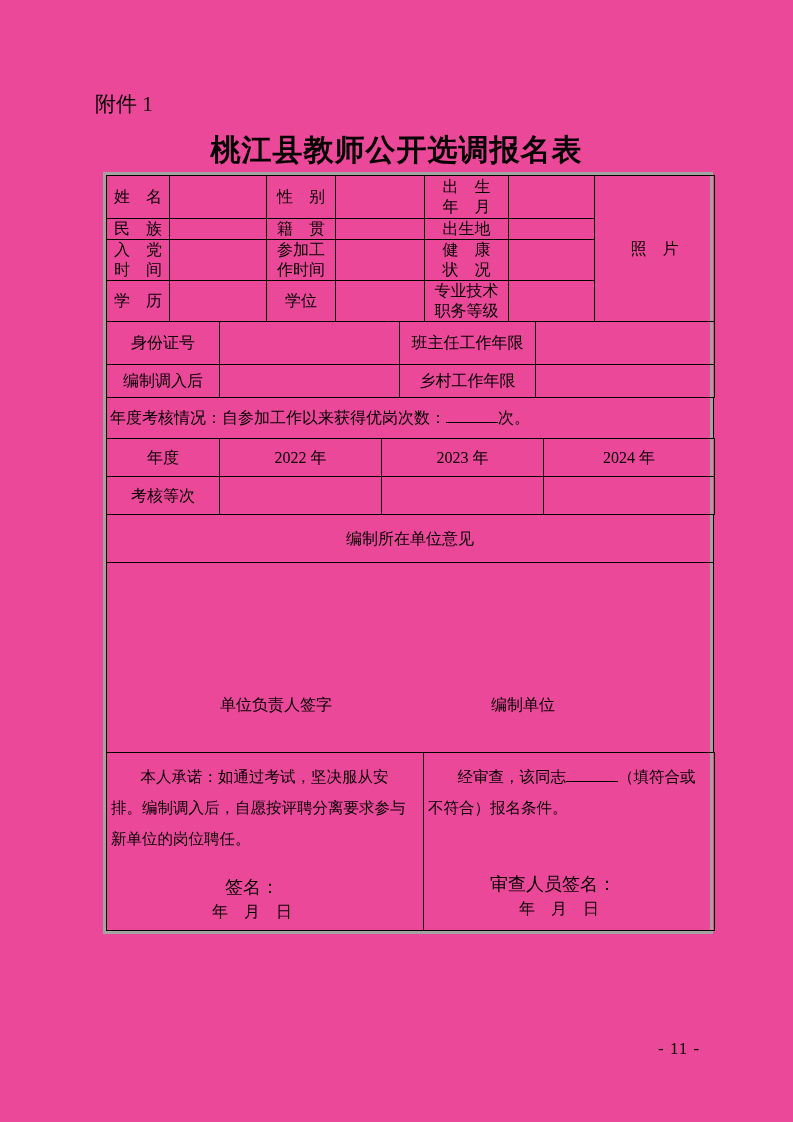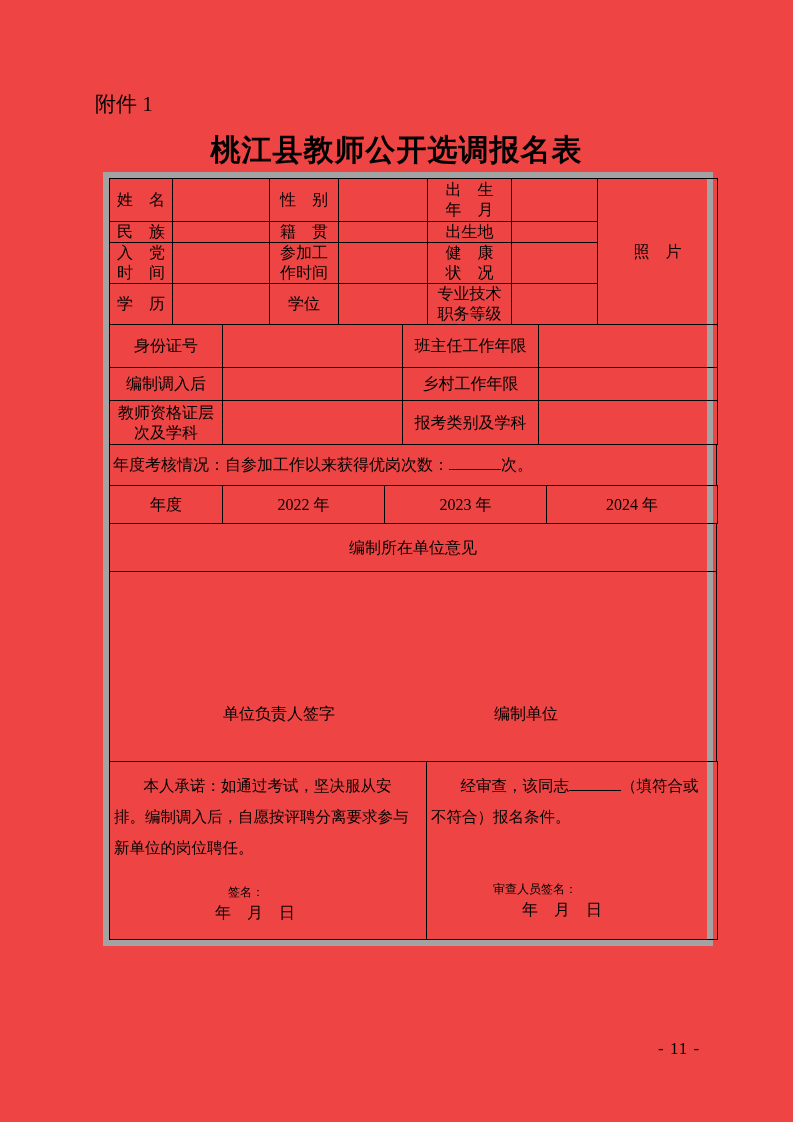--- a/index.html
+++ b/index.html
@@ -1,21 +1,21 @@
 <!DOCTYPE html>
 <html><head>
 <meta charset="utf-8">
 <style>
   * { box-sizing: border-box; }
   html, body { margin: 0; padding: 0; background: #ffffff; }
   .page {
     position: relative;
     width: 793px;
     height: 1122px;
-    background: #ef4444;
+    background: #ec4899;
     color: #000;
     font-family: "Liberation Serif", "DejaVu Serif", serif;
     overflow: hidden;
   }
   .attachment {
     position: absolute;
     left: 95px;
     top: 90px;
     font-size: 21px;
   }
@@ -27,21 +27,21 @@
     text-align: center;
     font-size: 30px;
     font-weight: bold;
     letter-spacing: 1px;
   }
   .tables {
     position: absolute;
     left: 103px;
     top: 172px;
     width: 610px;
-    border: 6px solid #a3a3a3;
+    border: 3px solid #a3a3a3;
   }
   table {
     border-collapse: collapse;
     table-layout: fixed;
     width: 608px;
   }
   .tables table + table { margin-top: -1px; }
   td {
     border: 1px solid #000;
     font-size: 16px;
@@ -77,21 +77,21 @@
     text-align: left;
     margin-left: 48px;
   }
   .commit-cell p, .review-cell p {
     margin: 8px 4px 0;
     font-size: 15.5px;
     line-height: 31px;
     text-indent: 1.9em;
   }
   .sign-line {
-    font-size: 12px;
+    font-size: 18px;
     margin-top: 22px;
     padding-left: 118px;
   }
   .review-cell .sign-line {
     margin-top: 50px;
     padding-left: 66px;
   }
   .date-line {
     font-size: 16px;
     text-align: center;
@@ -182,27 +182,20 @@
         <td></td>
         <td class="lbl">班主任工作年限</td>
         <td></td>
       </tr>
       <tr style="height:33px">
         <td class="lbl">编制调入后</td>
         <td></td>
         <td class="lbl">乡村工作年限</td>
         <td></td>
       </tr>
-      <tr style="height:44px">
-        <td class="lbl">教师资格证层
-次及学科</td>
-        <td></td>
-        <td class="lbl">报考类别及学科</td>
-        <td></td>
-      </tr>
     </tbody>
       </table>
 
     <table>
       <tbody>
           <tr style="height:41px">
         <td class="note-cell">
           <span>年度考核情况：自参加工作以来获得优岗次数：</span><span class="blank"></span><span>次。</span>
         </td>
       </tr>
@@ -215,20 +208,26 @@
           <col style="width:162px">
           <col style="width:162px">
           <col style="width:171px">
       </colgroup>
       <tbody>
           <tr style="height:38px">
         <td>年度</td>
         <td>2022 年</td>
         <td>2023 年</td>
         <td>2024 年</td>
+      </tr>
+      <tr style="height:38px">
+        <td>考核等次</td>
+        <td></td>
+        <td></td>
+        <td></td>
       </tr>
     </tbody>
       </table>
 
     <table>
       <tbody>
           <tr style="height:48px">
         <td>编制所在单位意见</td>
       </tr>
       <tr style="height:190px">

